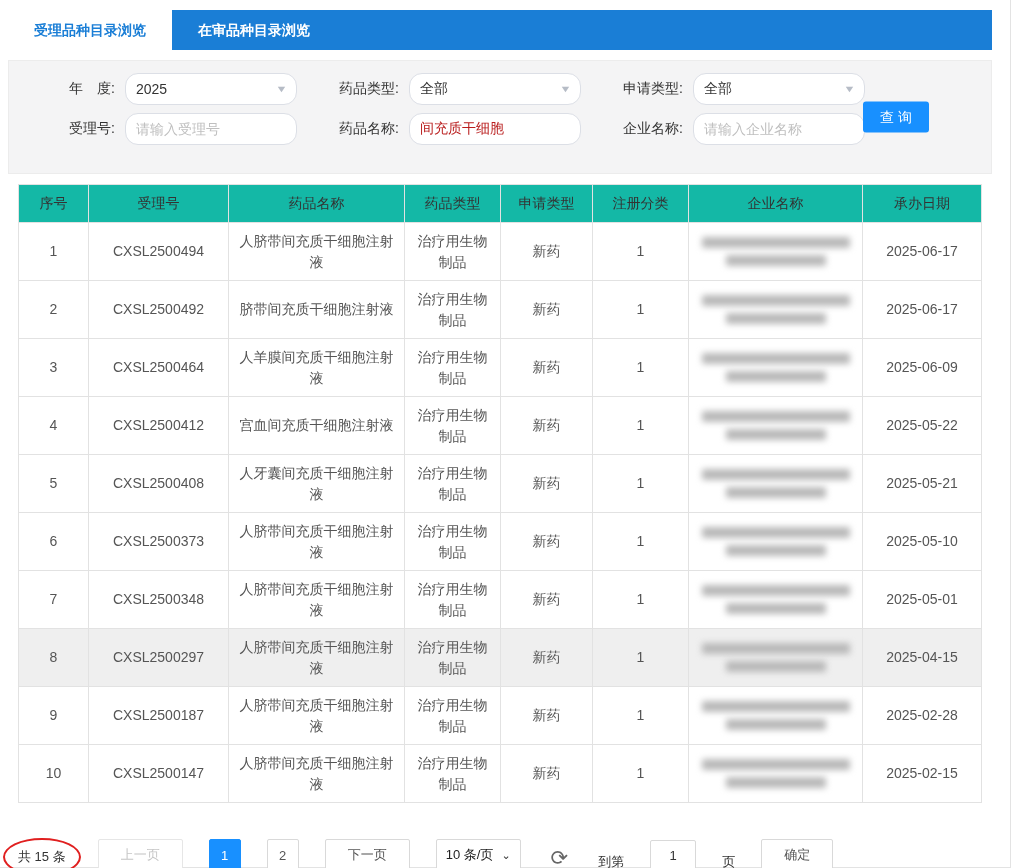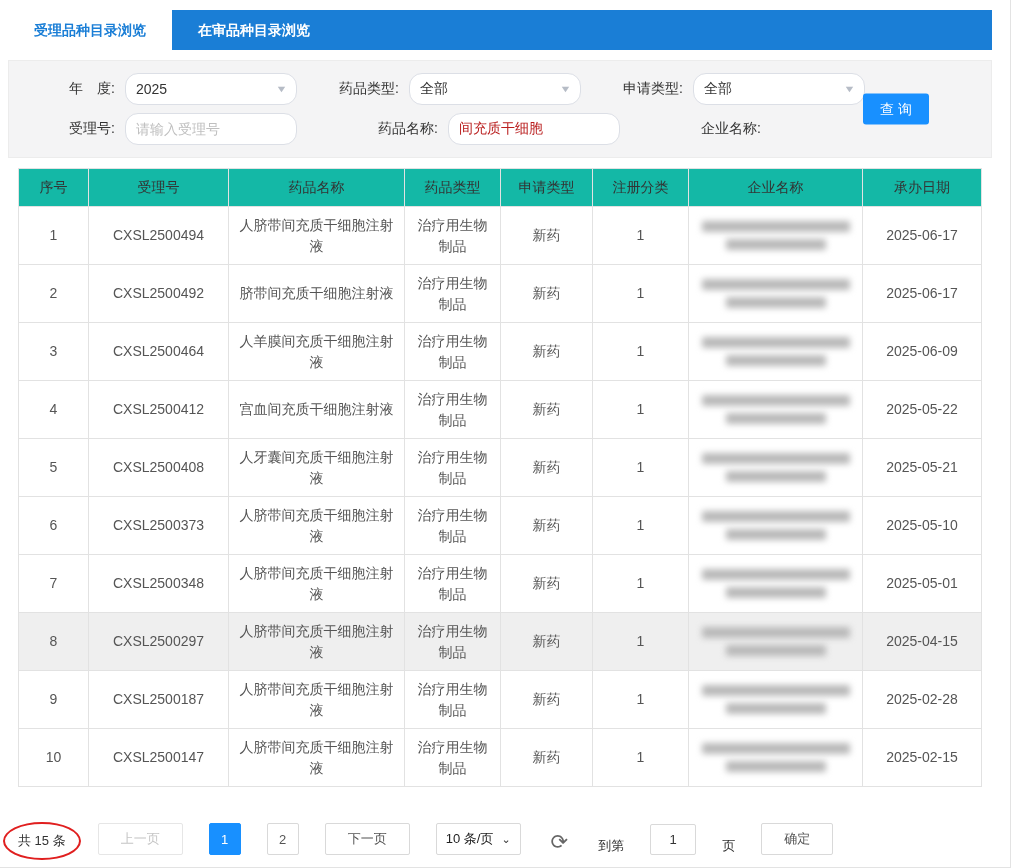--- a/index.html
+++ b/index.html
@@ -17,24 +17,24 @@
   
   .tab-bar { display:flex; background:var(--blue,#1a7ed6); height:40px; }
   .tab {
     height:40px; line-height:40px; padding:0 26px;
     font-size:14px; font-weight:bold; color:#fff; cursor:pointer; white-space:nowrap;
   }
   .tab.active { background:#fff; color:#1a7ed6; }
   
   .filter-panel {
     position:relative; margin-top:10px; background:#f4f4f5;
-    border:1px solid #ececec; padding:12px 0 12px 28px;
+    border:1px solid #ececec; padding:12px 0 28px 28px;
   }
   .filter-row { display:flex; align-items:center; height:32px; }
-  .filter-row + .filter-row { margin-top:8px;gap:39px; }
+  .filter-row + .filter-row { margin-top:8px; }
   .filter-item { display:flex; align-items:center; margin-right:24px; }
   .filter-label { min-width:78px; text-align:right; font-size:14px; color:#333; margin-right:10px; white-space:nowrap; }
   .select-box, .input-box {
     width:172px; height:32px; background:#fff; border:1px solid #dcdfe6;
     border-radius:13px; display:flex; align-items:center; padding:0 10px; font-size:14px;
   }
   .select-box { justify-content:space-between; cursor:pointer; color:#333; }
   .caret { color:#b6bcc6; font-size:9px; transform:scaleX(1.4); }
   .input-box input {
     width:100%; border:none; outline:none; font-size:14px;
@@ -130,20 +130,23 @@
         </div>
       </div>
       <div class="filter-item">
         <span class="filter-label">药品名称:</span>
         <div class="input-box">
           <input type="text" value="间充质干细胞" style="">
         </div>
       </div>
       <div class="filter-item">
         <span class="filter-label">企业名称:</span>
+        <div class="input-box">
+          <input type="text" placeholder="请输入企业名称" style="">
+        </div>
       </div>
     </div>
     <button class="search-btn">查 询</button>
   </div>
 
   <div class="table-wrap">
     <table>
       <colgroup>
         <col style="width:70px">
           <col style="width:140px">

